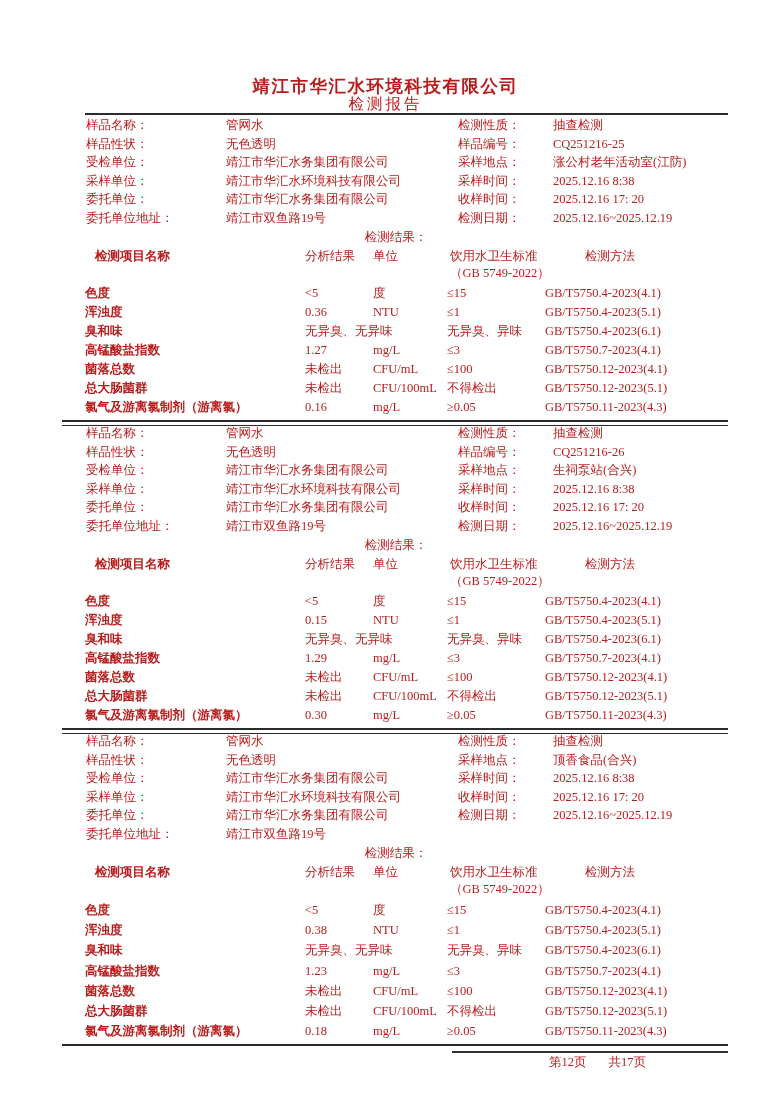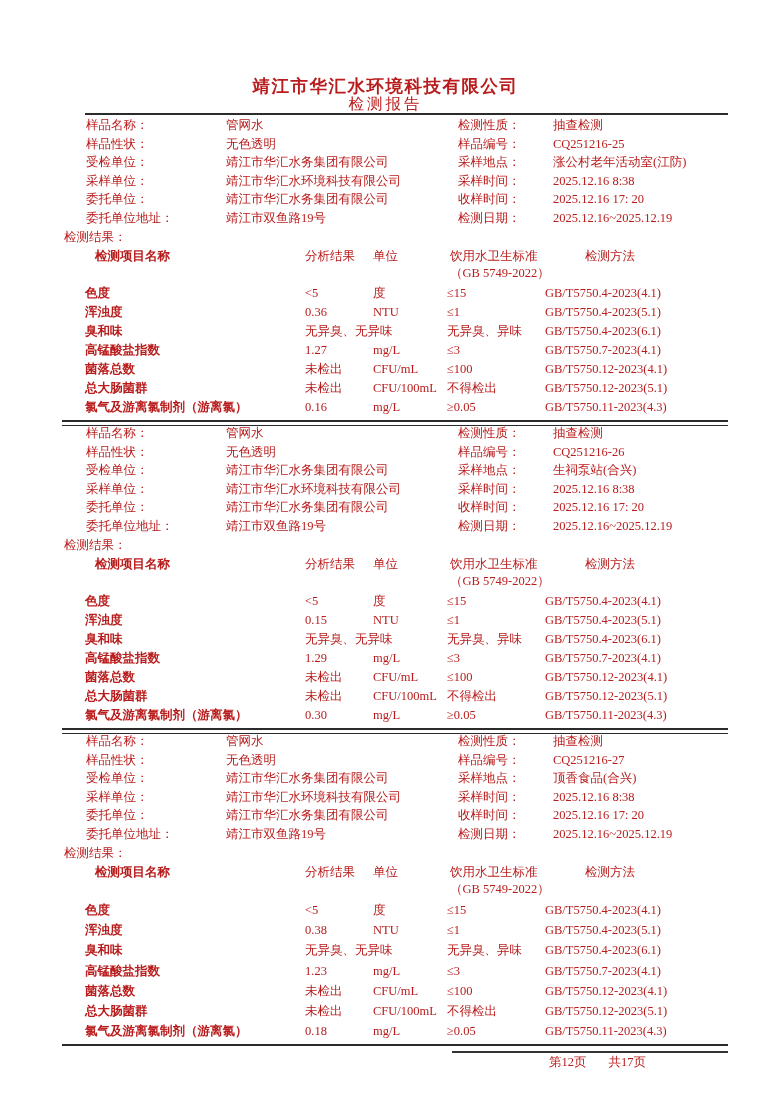--- a/index.html
+++ b/index.html
@@ -22,21 +22,21 @@
   .block { position:absolute; left:62px; width:666px; }
   #s1 { top:116px; } #s2 { top:424px; } #s3 { top:732px; }
 
   .info { position:relative; height:112px; }
   .info-left  { position:absolute; left:24px; top:0; }
   .info-right { position:absolute; left:388px; top:0;margin-left:8px; }
   .irow { height:18.6px; line-height:18.6px; white-space:nowrap; }
   .info-left  .ilabel { display:inline-block; width:140px; }
   .info-right .ilabel { display:inline-block; width:95px; }
 
-  .results-label { height:18px; line-height:18px; padding-left:2px; }
+  .results-label { height:18px; line-height:18px; padding-left:2px;text-align:center; }
 
   .thead { display:flex; margin-top:2px; height:36px; line-height:17px; }
   .tc { box-sizing:border-box; white-space:nowrap; overflow:visible; }
   .tc0 { width:238px;font-weight:bold; } .tc1 { width:73px; } .tc2 { width:74px; } .tc3 { width:98px; } .tc4 { width:183px; }
   .thead .tc0 { padding-left:33px; }
   .thead .tc1 { padding-left:5px; }
   .thead .tc3 { padding-left:3px; }
   .thead .tc4 { padding-left:40px; }
   .thead .sub { display:block; }
 
@@ -228,21 +228,20 @@
       <div class="info-left">
           <div class="irow"><span class="ilabel">样品名称：</span><span class="ivalue">管网水</span></div>
           <div class="irow"><span class="ilabel">样品性状：</span><span class="ivalue">无色透明</span></div>
           <div class="irow"><span class="ilabel">受检单位：</span><span class="ivalue">靖江市华汇水务集团有限公司</span></div>
           <div class="irow"><span class="ilabel">采样单位：</span><span class="ivalue">靖江市华汇水环境科技有限公司</span></div>
           <div class="irow"><span class="ilabel">委托单位：</span><span class="ivalue">靖江市华汇水务集团有限公司</span></div>
           <div class="irow"><span class="ilabel">委托单位地址：</span><span class="ivalue">靖江市双鱼路19号</span></div>
         </div>
       <div class="info-right">
           <div class="irow"><span class="ilabel">检测性质：</span><span class="ivalue">抽查检测</span></div>
-          <div class="irow"><span class="ilabel">样品编号：</span><span class="ivalue">CQ251216-27</span></div>
           <div class="irow"><span class="ilabel">采样地点：</span><span class="ivalue">顶香食品(合兴)</span></div>
           <div class="irow"><span class="ilabel">采样时间：</span><span class="ivalue">2025.12.16 8:38</span></div>
           <div class="irow"><span class="ilabel">收样时间：</span><span class="ivalue">2025.12.16 17: 20</span></div>
           <div class="irow"><span class="ilabel">检测日期：</span><span class="ivalue">2025.12.16~2025.12.19</span></div>
         </div>
     </div>
     <div class="results-label">检测结果：</div>
     <div class="thead">
       <span class="tc tc0">检测项目名称</span>
       <span class="tc tc1">分析结果</span>

